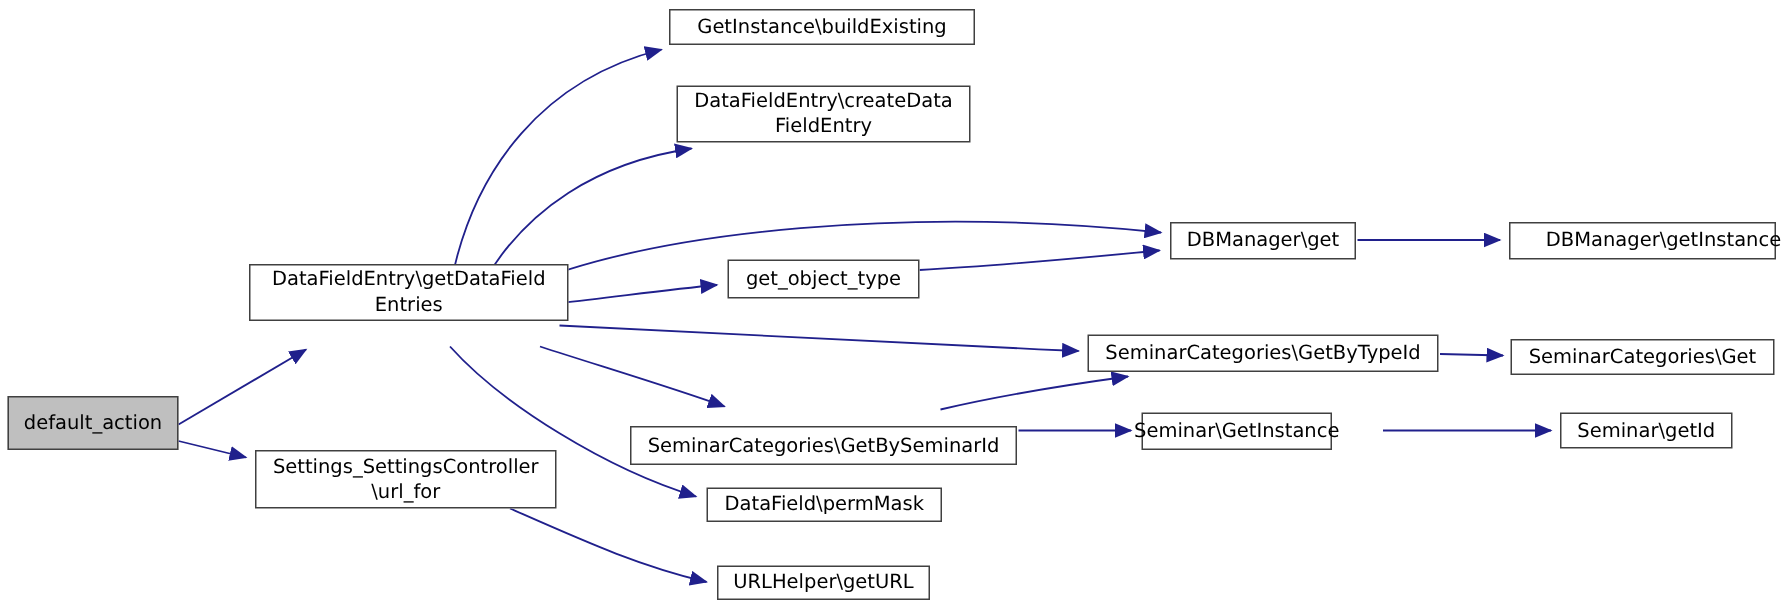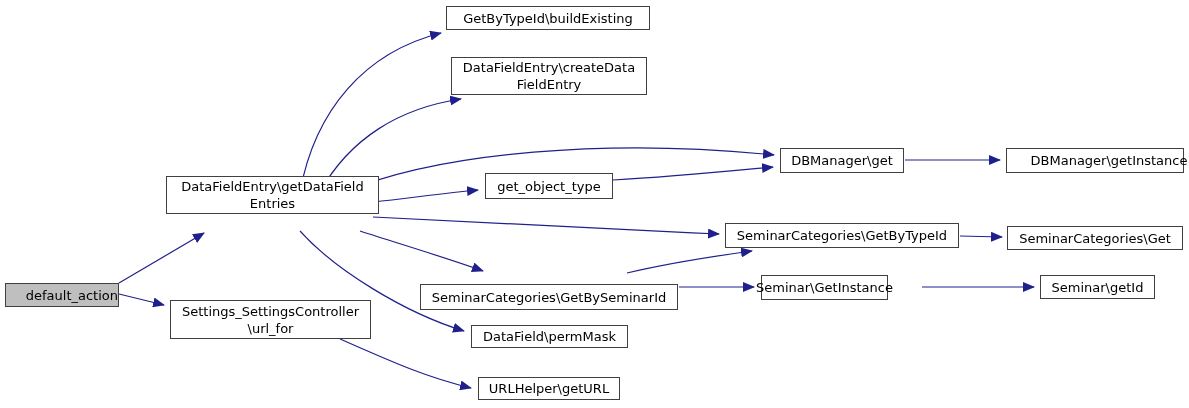--- a/index.html
+++ b/index.html
@@ -62,36 +62,36 @@
     <path class="edge" d="M360,231 C400,244 450,259 483,271" marker-end="url(#arrowhead)"></path>
     <path class="edge" d="M300,231 C335,270 405,313 464,331" marker-end="url(#arrowhead)"></path>
     <path class="edge" d="M340,339 C390,361 425,377 471,388" marker-end="url(#arrowhead)"></path>
     <path class="edge" d="M905,160 L1000,160" marker-end="url(#arrowhead)"></path>
     <path class="edge" d="M960,236 L1002,237" marker-end="url(#arrowhead)"></path>
     <path class="edge" d="M679,287 L754,287" marker-end="url(#arrowhead)"></path>
     <path class="edge" d="M627,273 C665,264 708,257 752,251" marker-end="url(#arrowhead)"></path>
     <path class="edge" d="M922,287 L1034,287" marker-end="url(#arrowhead)"></path>
   </svg>
 
-  <div class="node highlight" style="left:5px; top:283px; width:114px; height:24px;align-items:flex-end;">
+  <div class="node highlight" style="left:5px; top:264px; width:114px; height:36px;">
     <span>default_action</span>
   </div>
 
   <div class="node" style="left:166px; top:176px; width:213px; height:38px;">
     <span>DataFieldEntry\getDataField</span>
     <span>Entries</span>
   </div>
 
   <div class="node" style="left:170px; top:300px; width:201px; height:39px;">
     <span>Settings_SettingsController</span>
     <span>\url_for</span>
   </div>
 
   <div class="node" style="left:446px; top:6px; width:204px; height:24px;">
-    <span>GetByTypeId\buildExisting</span>
+    <span>GetInstance\buildExisting</span>
   </div>
 
   <div class="node" style="left:451px; top:57px; width:196px; height:38px;">
     <span>DataFieldEntry\createData</span>
     <span>FieldEntry</span>
   </div>
 
   <div class="node" style="left:485px; top:173px; width:128px; height:26px;">
     <span>get_object_type</span>
   </div>

